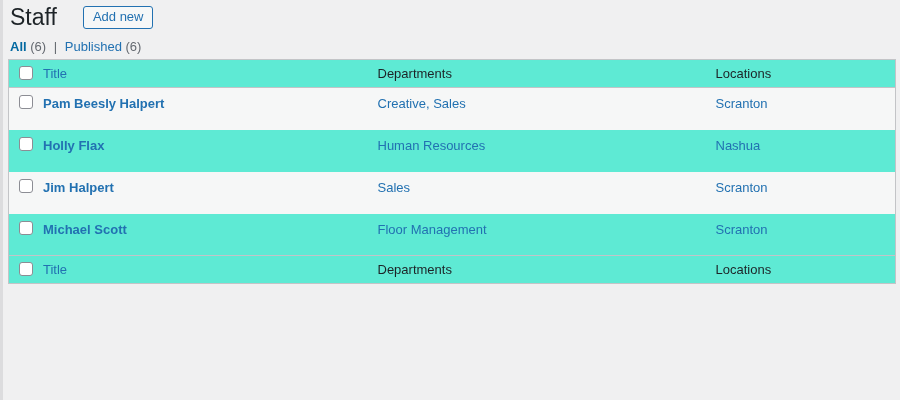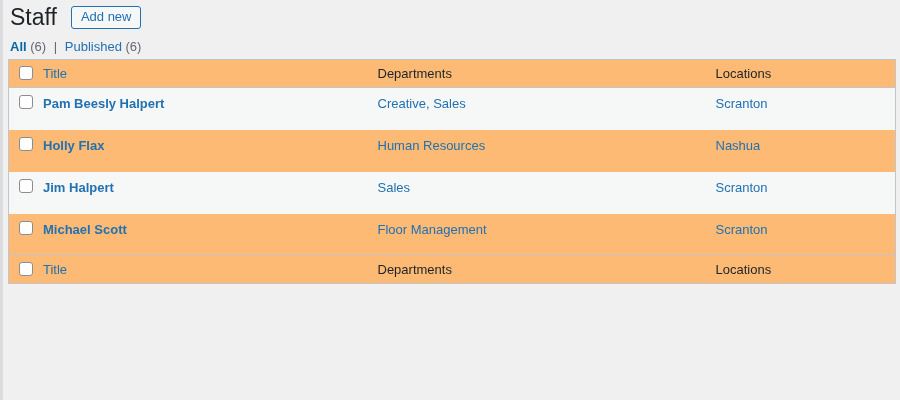--- a/index.html
+++ b/index.html
@@ -17,21 +17,21 @@
   }
   .wrap { padding: 3px 12px 0 10px; }
 
   
   .page-header { height: 29px; display: flex; align-items: center; }
   h1.page-title {
     font-size: 23px; font-weight: 400; margin: 0; padding: 0;
     line-height: 29px; color: #1d2327;
   }
   .page-title-action {
-    display: inline-block; margin-left: 14px; padding: 2px 9px 3px;
+    display: inline-block; margin-left: 26px; padding: 2px 9px 3px;
     border: 1px solid #2271b1; border-radius: 3px;
     background: #f6f7f7; color: #2271b1;
     font-size: 13px; line-height: 16px; text-decoration: none; cursor: pointer;
   }
 
   
   .subsubsub { margin: 8px 0 0; font-size: 13px; line-height: 14px; }
   .subsubsub a { text-decoration: none; cursor: pointer; }
   .subsubsub .current-view { color: #0369a1; font-weight: 600; }
   .subsubsub .view-link { color: #2271b1; }
@@ -53,21 +53,21 @@
     border: 1px solid #2271b1; border-radius: 3px;
     background: #f6f7f7; color: #2271b1; cursor: pointer;
     font-family: "Liberation Sans", sans-serif;
   }
 
   
   table.list-table {
     margin: 5px 16px 0 -2px;
     width: 888px;
     border-collapse: collapse;
-    background: #fdba74;
+    background: #5eead4;
     border: 1px solid #c3c4c7;
   }
   table.list-table th, table.list-table td { text-align: left; font-weight: 400; }
   thead td, thead th { padding: 6px 10px 6px 0; border-bottom: 1px solid #c3c4c7; }
   tfoot td, tfoot th { padding: 6px 10px 6px 0; border-top: 1px solid #c3c4c7; }
   .cb { width: 20px; padding-left: 10px !important; }
   th.col-departments, td.col-departments { width: 338px; }
   th.col-locations, td.col-locations { width: 180px; }
   thead th a.sort-link, tfoot th a.sort-link { color: #2271b1; text-decoration: none; cursor: pointer; }
   thead th, tfoot th { color: #1d2327; }

